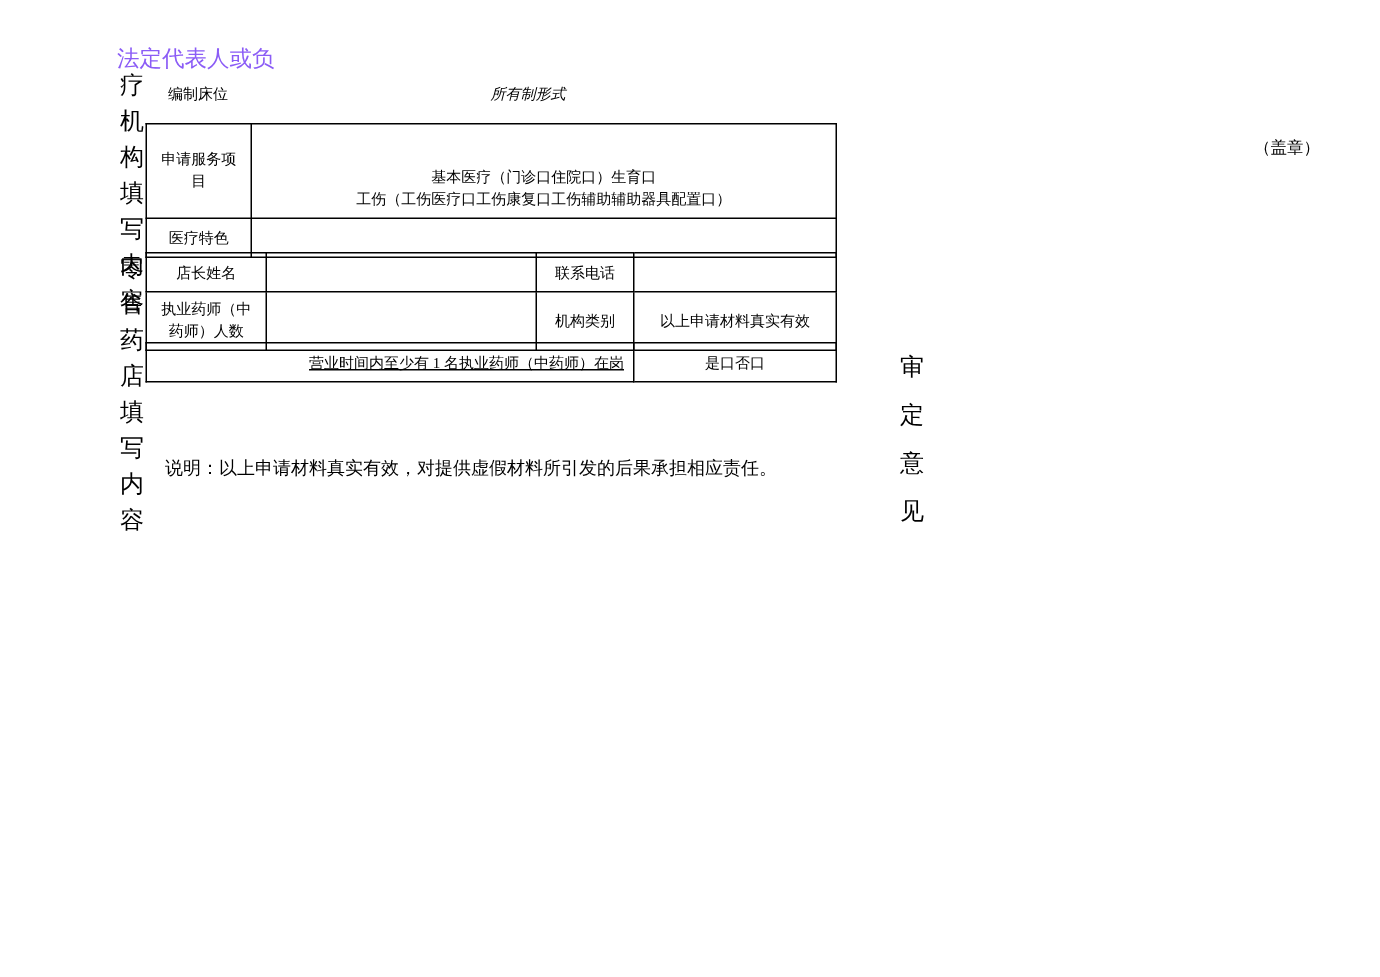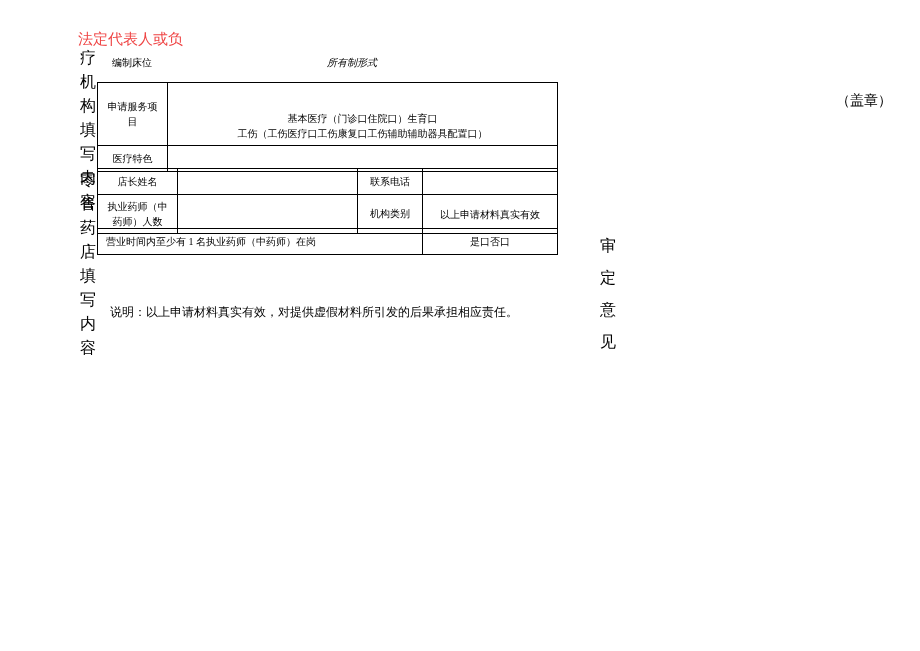--- a/index.html
+++ b/index.html
@@ -10,38 +10,38 @@
       background: #fff;
       width: 920px;
       height: 651px;
       position: relative;
     }
     .header-text {
       position: absolute;
       left: 78px;
       top: 30px;
       font-size: 15px;
-      color: #ef4444;
+      color: #8b5cf6;
       font-family: "Microsoft YaHei", "SimHei", sans-serif;
     }
     .vlabel {
       position: absolute;
       width: 14px;
       font-size: 16px;
       line-height: 1.5;
       text-align: right;
     }
     .vlabel-med { left: 80px; top: 46px; }
     .vlabel-pharm { left: 80px; top: 168px; }
     .vlabel-opinion { left: 600px; top: 230px; line-height: 2; }
     .stamp {
       position: absolute;
       left: 836px;
       top: 92px;
-      font-size: 14px;
+      font-size: 11px;
       line-height: 1.3;
       text-align: center;
     }
     .tbl {
       position: absolute;
       border-collapse: collapse;
     }
     .tbl td {
       border: 1px solid #000;
       padding: 4px 6px;
@@ -116,19 +116,19 @@
     <td></td>
     <td>机构类别</td>
     <td class="line2">以上申请材料真实有效</td>
   </tr>
 </tbody>
   </table>
 
 <table class="tbl tbl-pharm2">
   <tbody>
       <tr>
-    <td style="width:325px;text-align:left;padding-left:8px;">营业时间内至少有 1 名执业药师（中药师）在岗</td>
+    <td style="width:325px;text-align:right;padding-left:8px;text-decoration:underline;">营业时间内至少有 1 名执业药师（中药师）在岗</td>
     <td style="width:135px;">是口否口</td>
   </tr>
 </tbody>
   </table>
 
 <div class="explain">说明：以上申请材料真实有效，对提供虚假材料所引发的后果承担相应责任。</div>
 
 </body></html>

